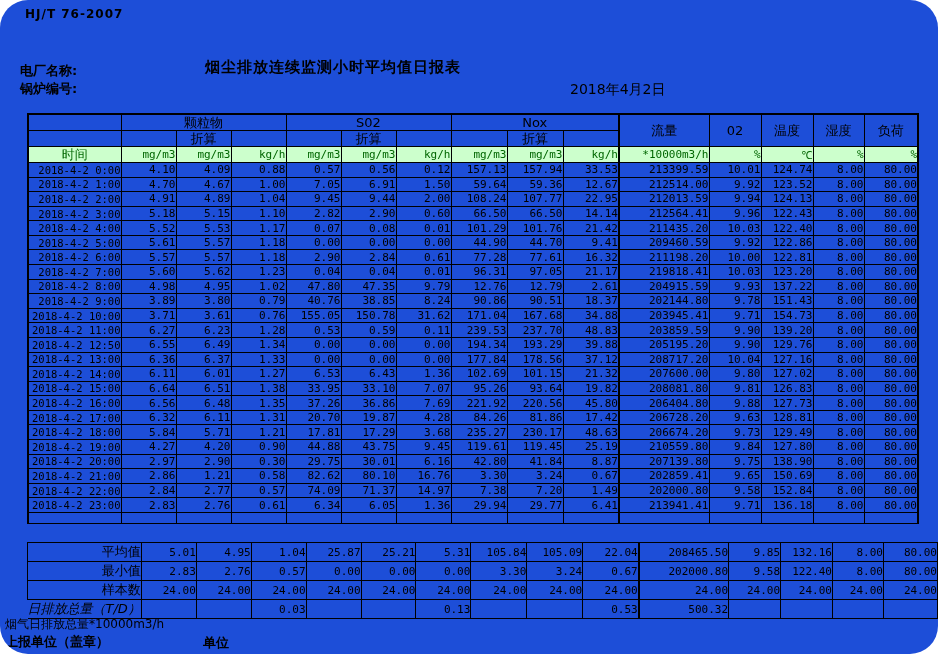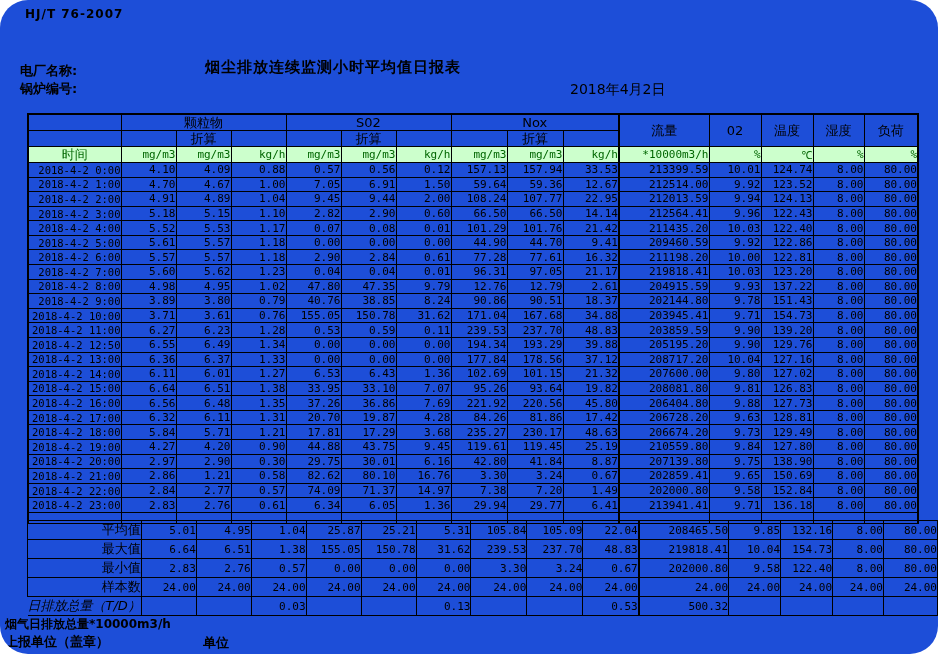--- a/index.html
+++ b/index.html
@@ -7,30 +7,30 @@
     position:relative; width:938px; height:654px; background:#1d4ed8;
     font-family:"DejaVu Sans", sans-serif; color:#000; overflow:hidden;border-radius:28px;
   }
   .abs { position:absolute; white-space:nowrap; }
   .bold { font-weight:bold; }
   .std-ref   { left:25px;  top:7px;  font-size:12px; letter-spacing:1px; }
   .title     { left:205px; top:29px; font-size:15px; letter-spacing:1px;margin-top:29px; }
   .plant     { left:20px;  top:62px; font-size:13px; }
   .boiler    { left:20px;  top:80px; font-size:13px; }
   .date      { left:570px; top:81px; font-size:14px; }
-  .foot1     { left:5px;   top:616px; font-size:12px; font-weight:bold; }
+  .foot1     { left:5px;   top:616px; font-size:12px; font-weight:normal; }
   .foot2     { left:5px;   top:633px; font-size:13px; font-weight:bold; }
   .foot3     { left:203px; top:634px; font-size:13px; font-weight:bold; }
 
   table { border-collapse:collapse; table-layout:fixed;padding-left:36px; }
   .report-table {
     position:absolute; left:27px; top:113px;
     border:2px solid #000; border-bottom-width:1px;
   }
-  .summary-table { position:absolute; left:27px; top:520px; }
+  .summary-table { position:absolute; left:27px; top:542px; }
   .report-table td, .summary-table td {
     border:1px solid #000; padding:0; overflow:hidden; vertical-align:middle;
   }
   .hc { font-size:13px; text-align:center; line-height:15px; }
   .report-table thead tr { height:16px; }
   .report-table tbody tr { height:14.58px; }
   .report-table tbody tr.blank-row { height:11px; }
   .summary-table tr { height:15px; }
   .summary-table tr.total-row { height:17px; }
 
@@ -576,37 +576,20 @@
           <td class="num">105.84</td>
           <td class="num">105.09</td>
           <td class="num">22.04</td>
           <td class="num flow-col">208465.50</td>
           <td class="num">9.85</td>
           <td class="num">132.16</td>
           <td class="num">8.00</td>
           <td class="num">80.00</td>
         </tr>
         <tr>
-          <td class="label-cell">最大值</td>
-          <td class="num">6.64</td>
-          <td class="num">6.51</td>
-          <td class="num">1.38</td>
-          <td class="num">155.05</td>
-          <td class="num">150.78</td>
-          <td class="num">31.62</td>
-          <td class="num">239.53</td>
-          <td class="num">237.70</td>
-          <td class="num">48.83</td>
-          <td class="num flow-col">219818.41</td>
-          <td class="num">10.04</td>
-          <td class="num">154.73</td>
-          <td class="num">8.00</td>
-          <td class="num">80.00</td>
-        </tr>
-        <tr>
           <td class="label-cell">最小值</td>
           <td class="num">2.83</td>
           <td class="num">2.76</td>
           <td class="num">0.57</td>
           <td class="num">0.00</td>
           <td class="num">0.00</td>
           <td class="num">0.00</td>
           <td class="num">3.30</td>
           <td class="num">3.24</td>
           <td class="num">0.67</td>

